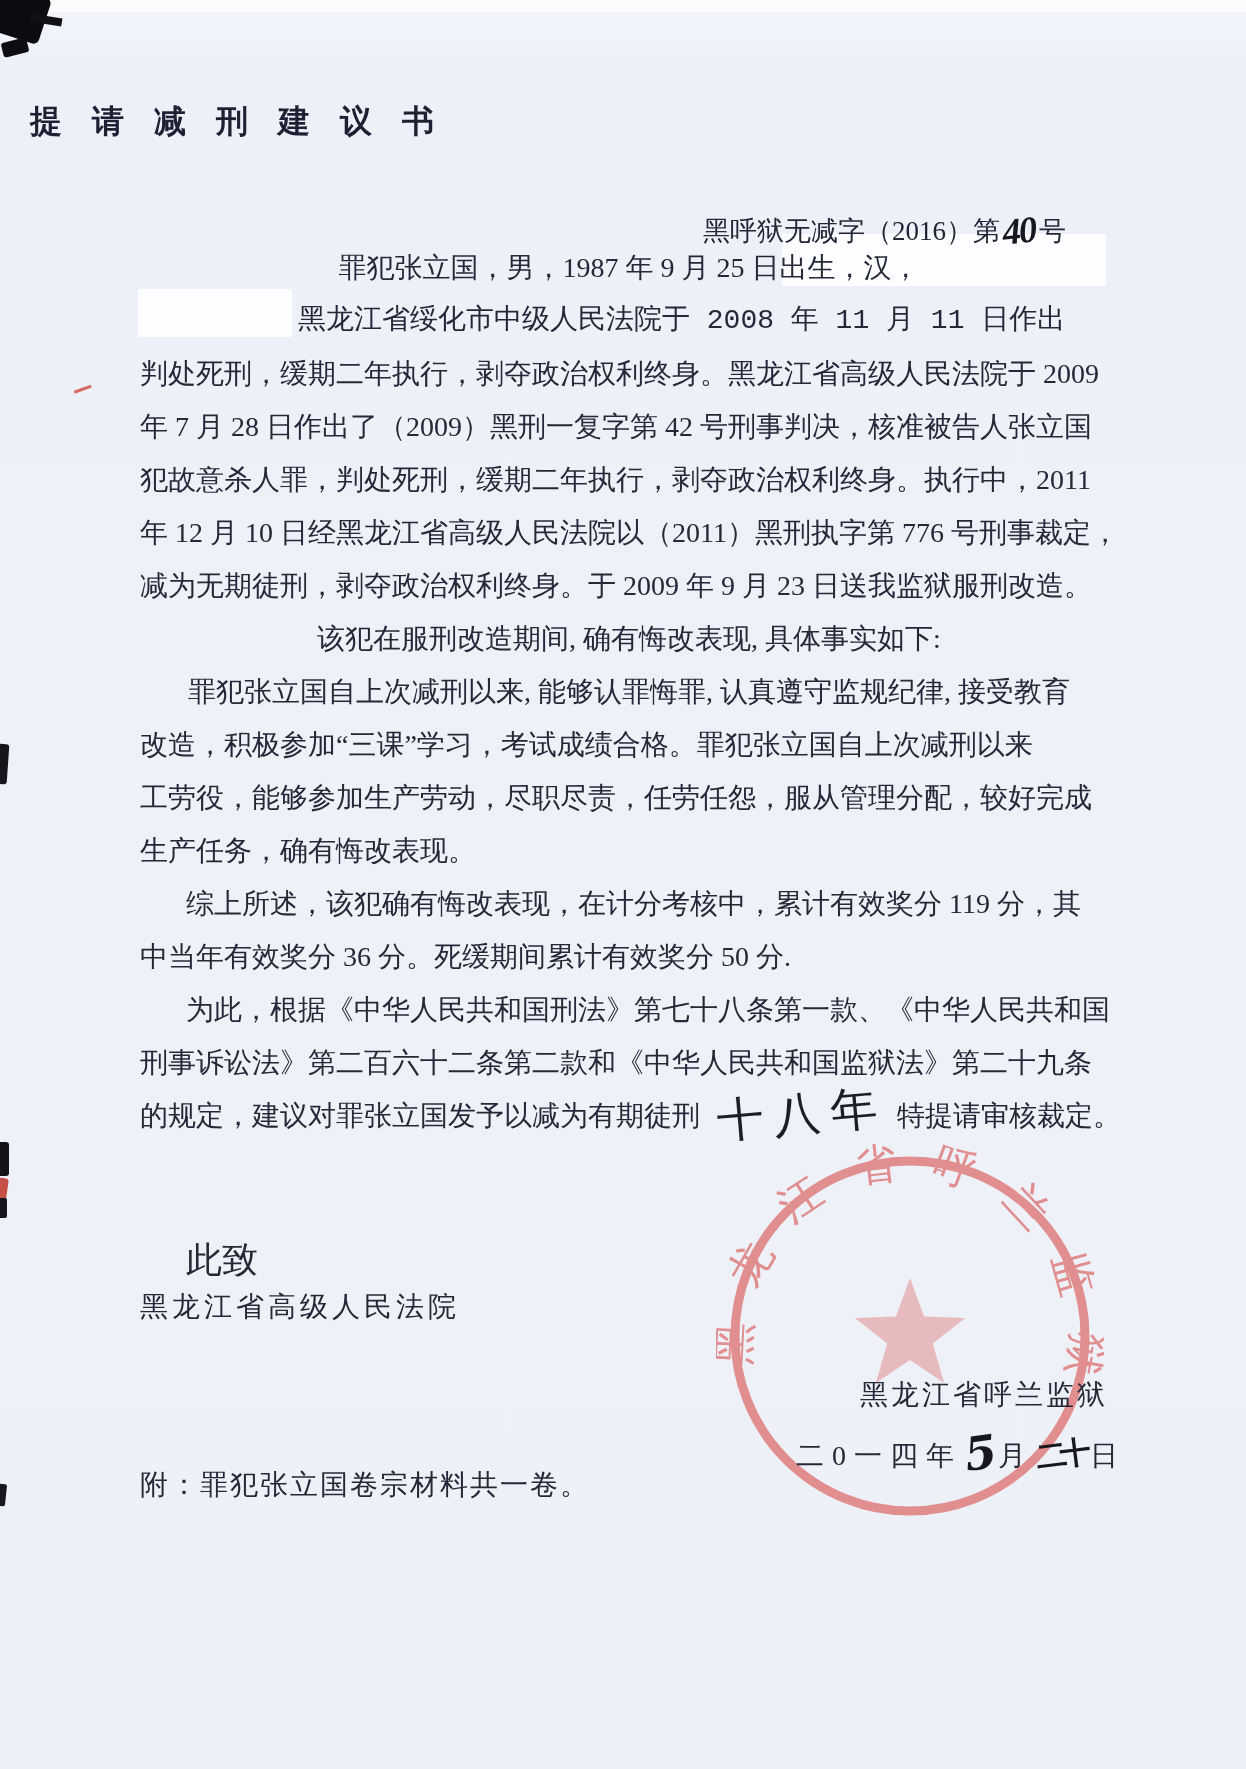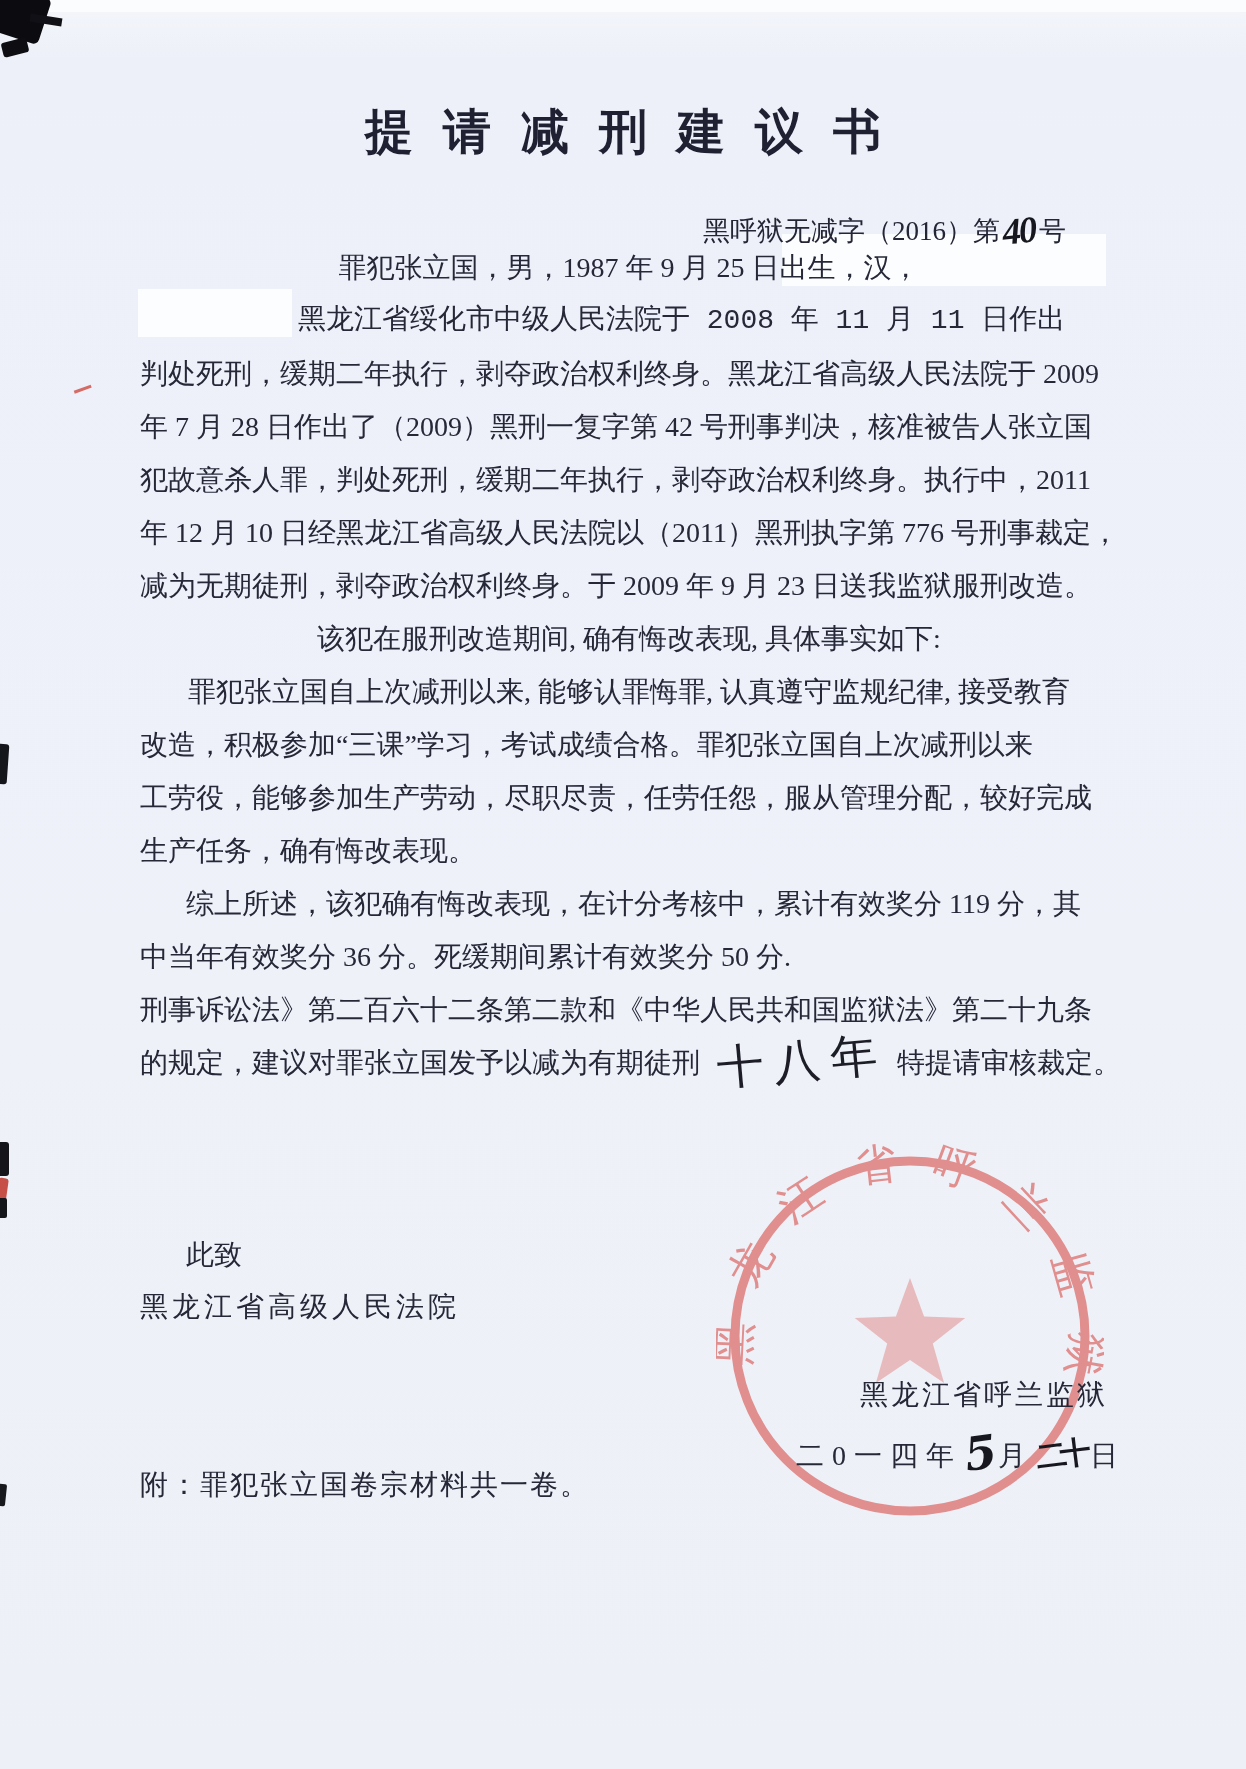--- a/index.html
+++ b/index.html
@@ -8,21 +8,21 @@
     width:1246px;height:1769px;
     margin:0 auto;
     background:linear-gradient(180deg,#f4f6fb 0px,#edf0f8 60px,#eef1f8 55%,#eef0f7 100%);
     overflow:hidden;
     font-family:"Liberation Serif","DejaVu Serif",serif;
     color:#262838;
   }
   .top-strip{position:absolute;top:0;left:0;width:100%;height:12px;background:#fbfcfe;}
   .title{
     position:absolute;top:100px;left:0;width:100%;
-    text-align:center;font-size:48px;font-weight:600;
+    font-size:32px;font-weight:600;
     letter-spacing:30px;text-indent:30px;color:#1f2133;
     white-space:nowrap;
   }
   .docno{
     position:absolute;top:206px;left:140px;width:926px;
     text-align:right;font-size:27px;color:#242636;white-space:nowrap;
   }
   .hand-no{
     display:inline-block;font-size:37px;font-weight:700;font-style:italic;
     letter-spacing:-2px;color:#17171f;transform:rotate(-6deg) translateY(3px);
@@ -33,21 +33,21 @@
   .indent{padding-left:46px;text-align:center;}
   .offset2{padding-left:158px;font-family:Liberation Mono, monospace;}
   .redact{position:absolute;background:#fcfdff;}
   .redact1{left:782px;top:234px;width:324px;height:52px;}
   .redact2{left:138px;top:289px;width:154px;height:48px;}
   .hand-term{
     display:inline-block;font-size:47px;font-weight:500;color:#1d1d27;
     letter-spacing:10px;transform:rotate(-5deg) translateY(5px);
     margin:0 10px 0 16px;line-height:40px;
   }
-  .salute{position:absolute;top:1236px;left:186px;font-size:28px;}
+  .salute{position:absolute;top:1236px;left:186px;font-size:36px;}
   .recipient{position:absolute;top:1288px;left:140px;font-size:28px;letter-spacing:4px;white-space:nowrap;}
   .sig-org{position:absolute;top:1376px;left:0;width:1108px;text-align:right;font-size:28px;letter-spacing:3px;white-space:nowrap;}
   .sig-date{position:absolute;top:1422px;left:0;width:1126px;text-align:right;font-size:28px;letter-spacing:8px;white-space:nowrap;}
   .hand-month{
     display:inline-block;font-family:"DejaVu Serif",serif;font-style:italic;font-weight:600;
     font-size:46px;color:#17171f;transform:rotate(-8deg) translateY(4px);
     letter-spacing:0;margin:0 2px;
   }
   .hand-day{
     display:inline-block;font-weight:600;font-size:31px;color:#17171f;
@@ -97,20 +97,21 @@
     <div class="bline">犯故意杀人罪，判处死刑，缓期二年执行，剥夺政治权利终身。执行中，2011</div>
     <div class="bline">年 12 月 10 日经黑龙江省高级人民法院以（2011）黑刑执字第 776 号刑事裁定，</div>
     <div class="bline">减为无期徒刑，剥夺政治权利终身。于 2009 年 9 月 23 日送我监狱服刑改造。</div>
     <div class="bline indent">该犯在服刑改造期间, 确有悔改表现, 具体事实如下:</div>
     <div class="bline indent">罪犯张立国自上次减刑以来, 能够认罪悔罪, 认真遵守监规纪律, 接受教育</div>
     <div class="bline">改造，积极参加“三课”学习，考试成绩合格。罪犯张立国自上次减刑以来</div>
     <div class="bline">工劳役，能够参加生产劳动，尽职尽责，任劳任怨，服从管理分配，较好完成</div>
     <div class="bline">生产任务，确有悔改表现。</div>
     <div class="bline indent">综上所述，该犯确有悔改表现，在计分考核中，累计有效奖分 119 分，其</div>
     <div class="bline">中当年有效奖分 36 分。死缓期间累计有效奖分 50 分.</div>
+    <div class="bline indent">为此，根据《中华人民共和国刑法》第七十八条第一款、《中华人民共和国</div>
     <div class="bline">刑事诉讼法》第二百六十二条第二款和《中华人民共和国监狱法》第二十九条</div>
     <div class="bline">
       <span>的规定，建议对罪张立国发予以减为有期徒刑</span><span class="hand-term">十八年</span><span>特提请审核裁定。</span>
     </div>
   </div>
 
   <div class="salute">此致</div>
   <div class="recipient">黑龙江省高级人民法院</div>
 
   <svg class="seal" viewBox="0 0 388 388">

